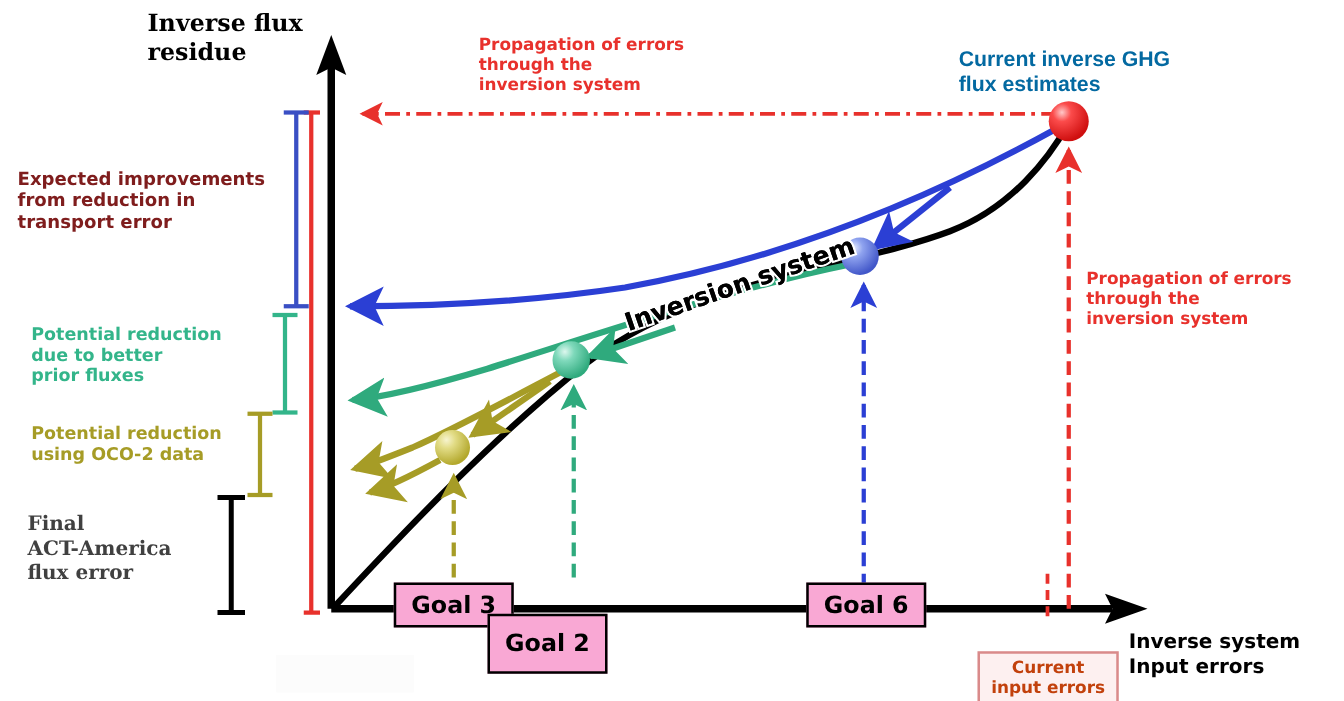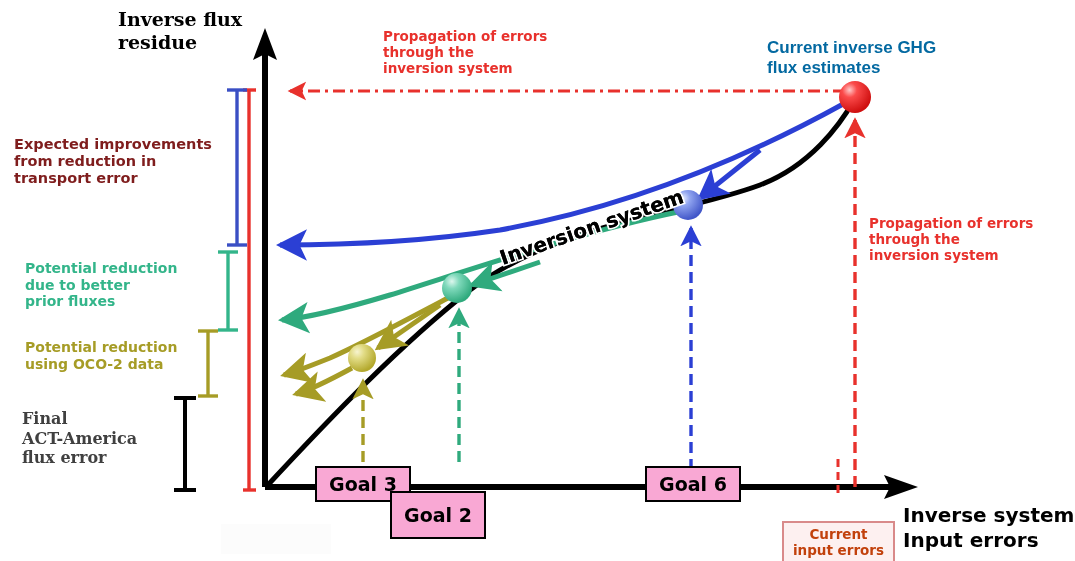--- a/index.html
+++ b/index.html
@@ -31,21 +31,21 @@
 
   #axis-y-label {
     left: 118px; top: 8px;
     font-size: 19px;
     color: #000000;
     font-family: "DejaVu Serif", serif;
     line-height: 1.22;
   }
   #axis-x-label {
     left: 903px; top: 503px;
-    font-size: 20px;
+    font-size: 16px;
     color: #000000;
     font-family: "DejaVu Sans", sans-serif;
     line-height: 1.25;
   }
   #prop-top-label {
     left: 383px; top: 29px;
     font-size: 13.5px;
     color: #e8312c;
     font-family: "DejaVu Sans", sans-serif;
   }

